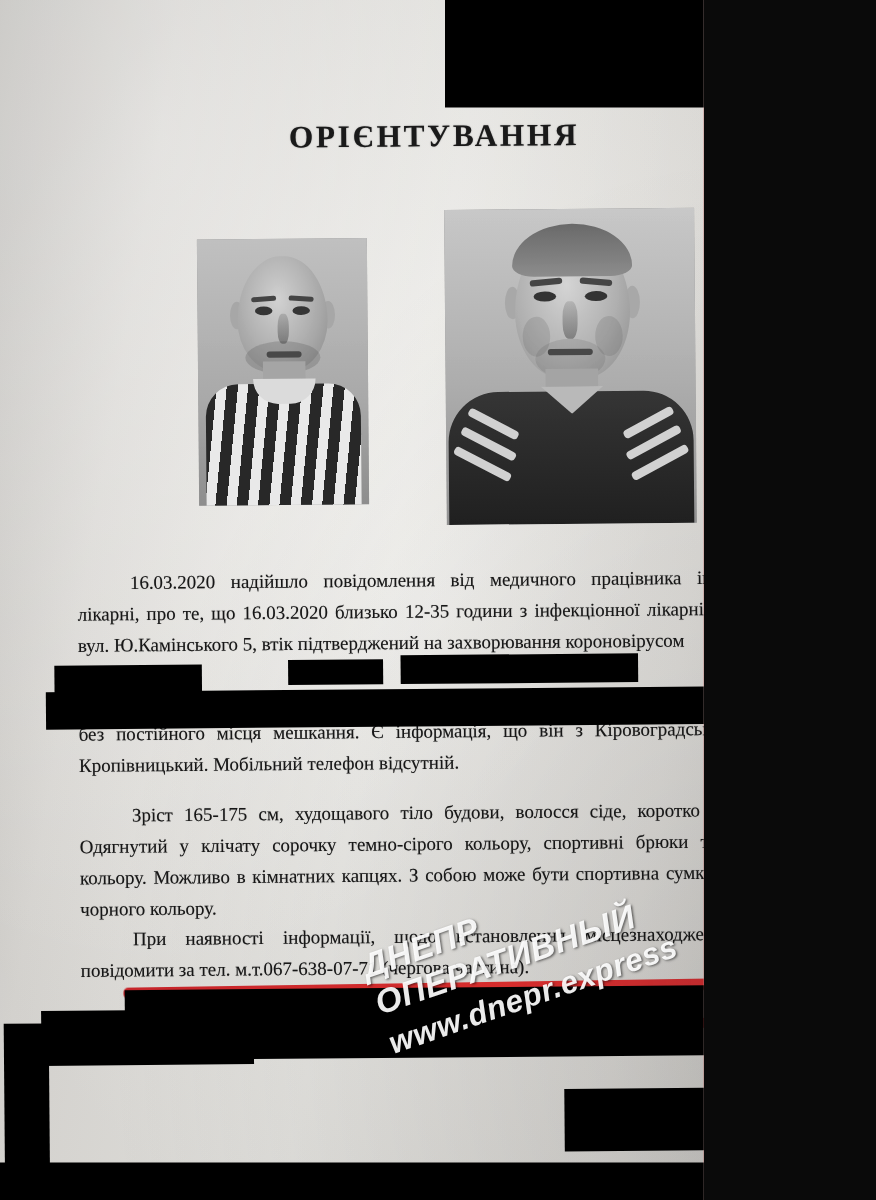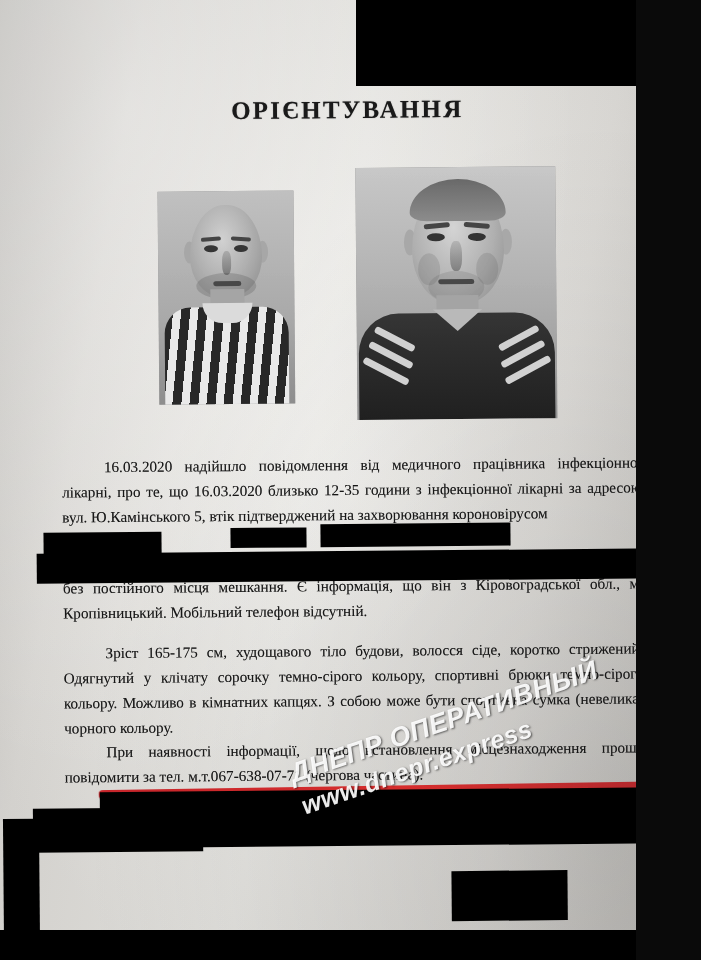--- a/index.html
+++ b/index.html
@@ -2,21 +2,21 @@
 <html><head>
 <meta charset="utf-8">
 <style>
   html, body {
     margin: 0;
     padding: 0;
     background: #0a0a0a;
   }
   #page {
     position: relative;
-    width: 636px;
+    width: 563px;
     height: 960px;
     overflow: hidden;
     background: #ef4444;
     font-family: "Liberation Serif", serif;
   }
   
   #paper {
     position: absolute;
     left: -12px;
     top: -6px;

